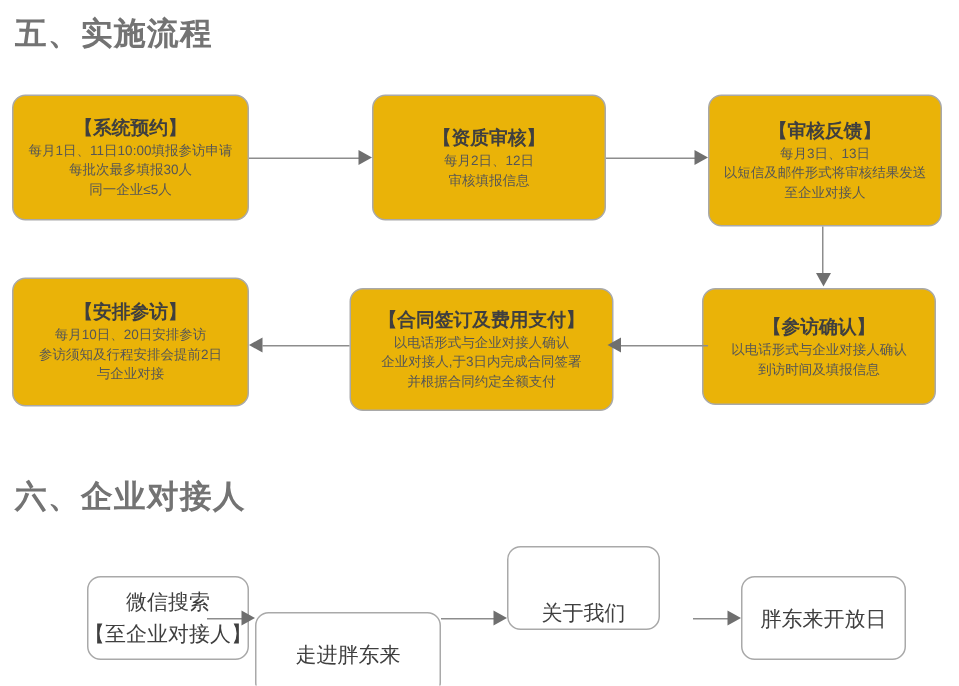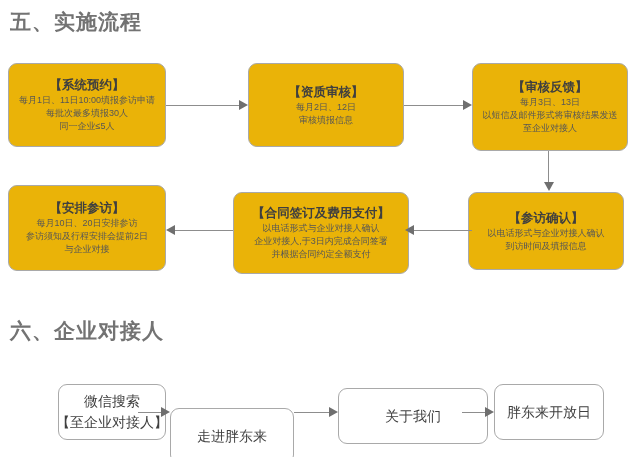--- a/index.html
+++ b/index.html
@@ -83,21 +83,21 @@
     align-items: center;
     justify-content: center;
     text-align: center;
     font-size: 14px;
     line-height: 21px;
     color: #3f3f3f;
     white-space: nowrap;
   }
   #box-wechat-search { left: 14px;  top: 384px; width: 108px; height: 56px; margin-left: 44px; }
   #box-enter-pdl     { left: 170px; top: 408px; width: 124px; height: 56px; }
-  #box-about-us      { left: 338px; top: 388px; width: 150px; height: 56px; }
+  #box-about-us      { left: 338px; top: 364px; width: 102px; height: 56px; justify-content: flex-end; }
   #box-open-day      { left: 494px; top: 384px; width: 110px; height: 56px; }
   .line-h {
     position: absolute;
     height: 1px;
     background: #8d8d8d;
   }
   .line-v {
     position: absolute;
     width: 1px;
     background: #8d8d8d;

